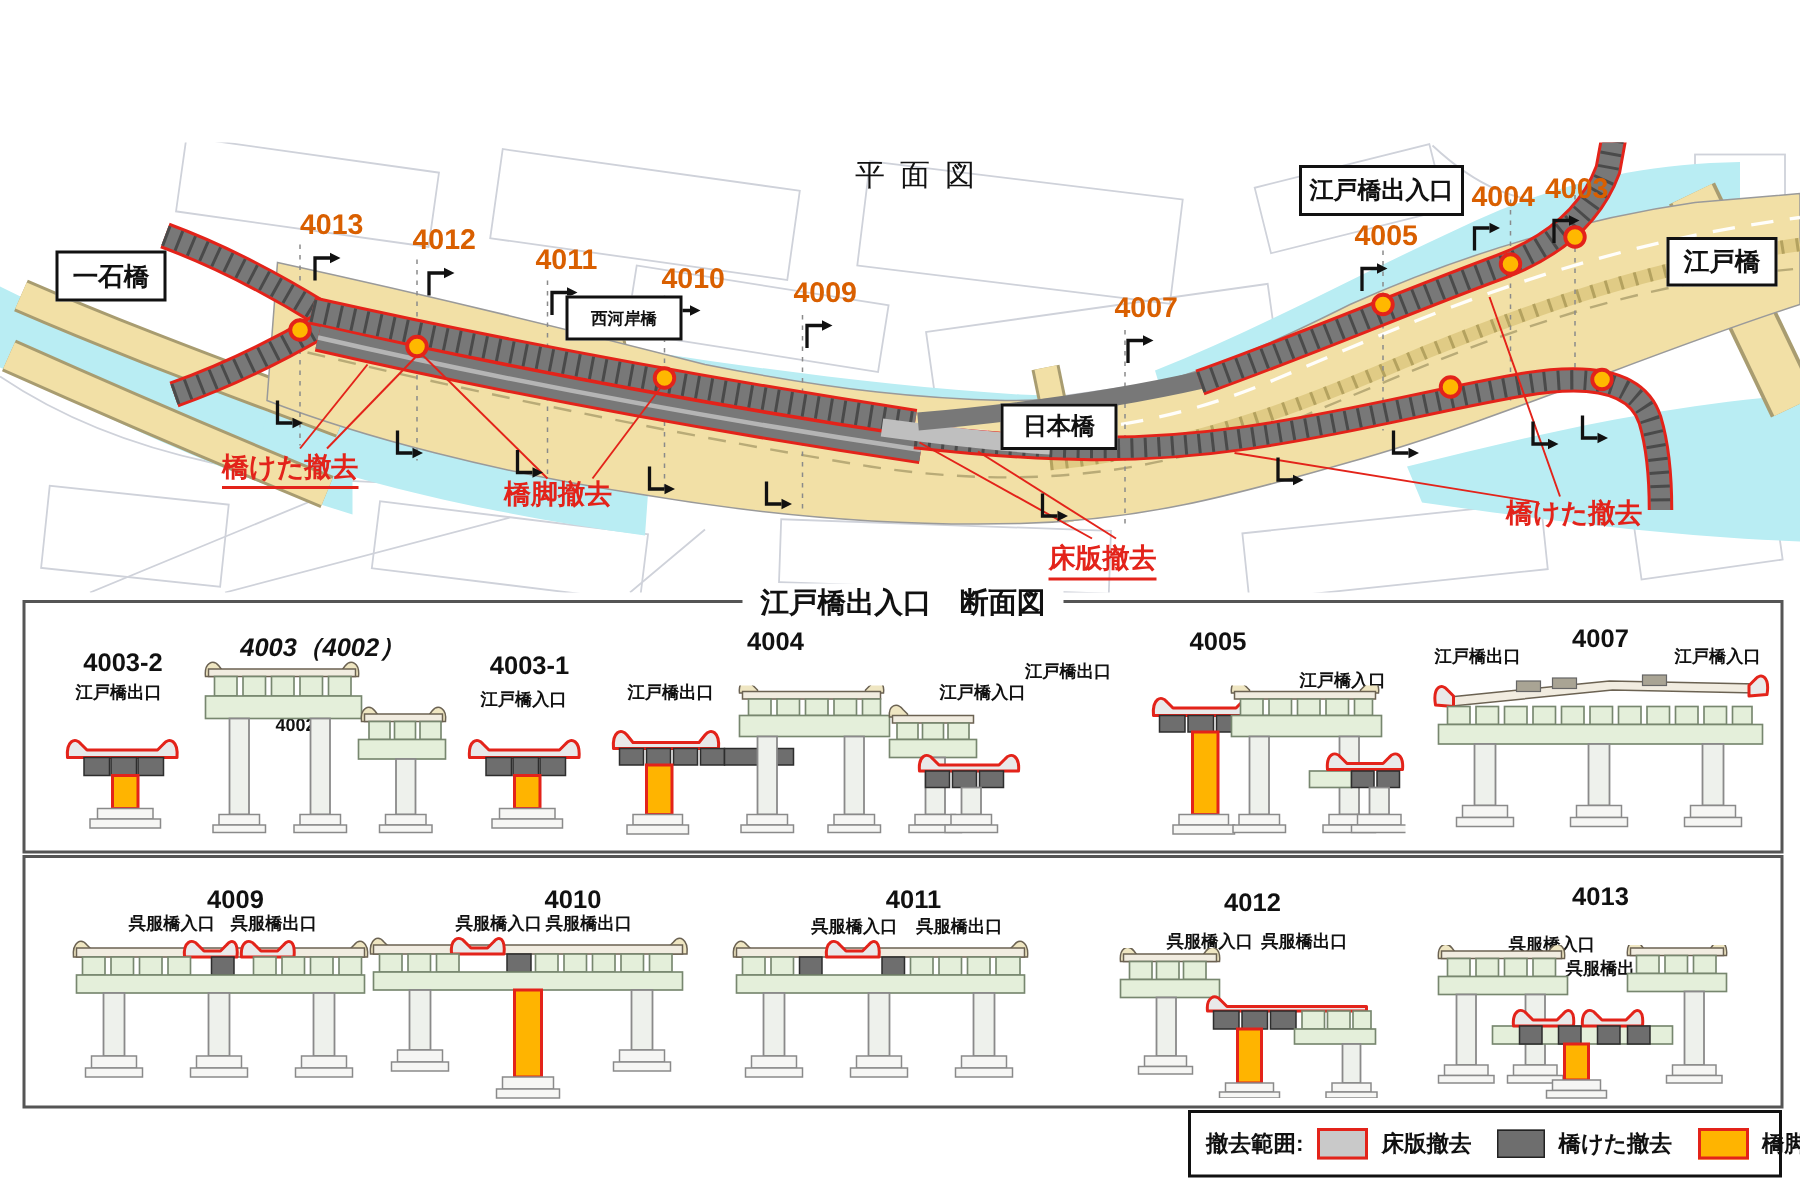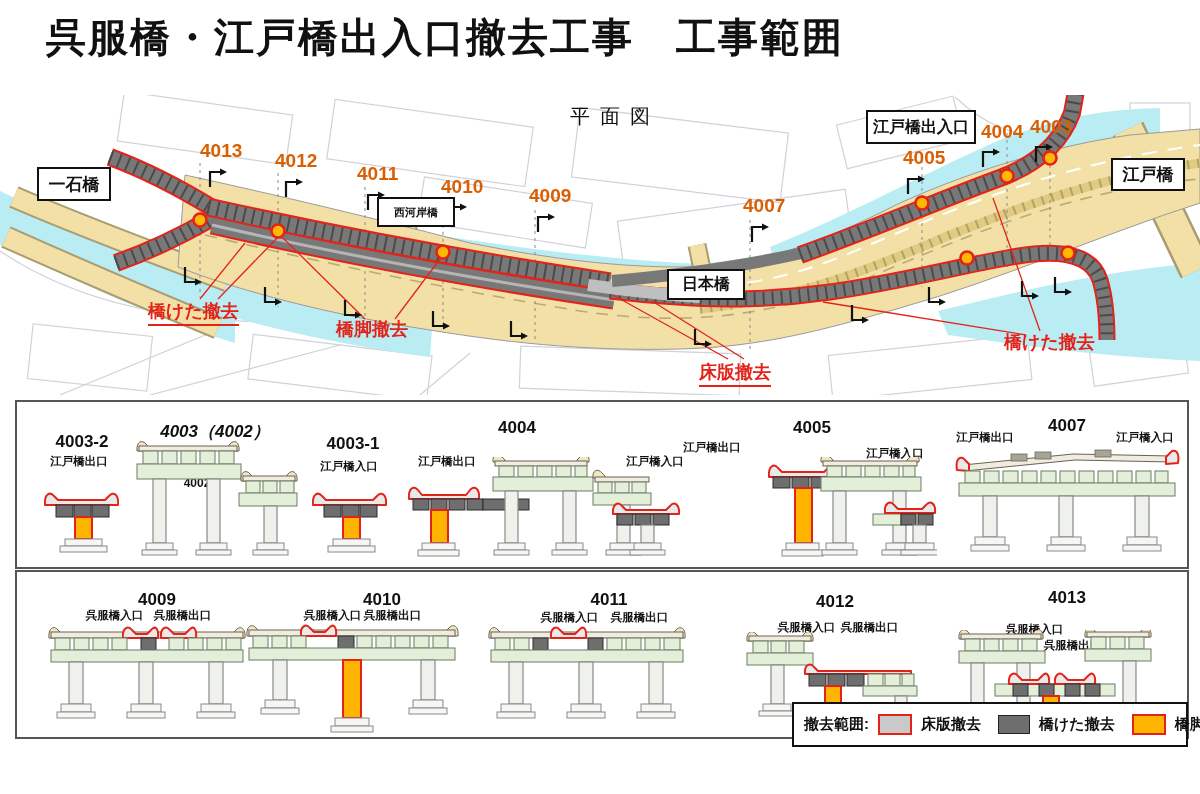--- a/index.html
+++ b/index.html
@@ -28,34 +28,33 @@
   .col{fill:#eef1ec;stroke:#8a8a8a;stroke-width:1.2;}
   .cap{fill:#e4efda;stroke:#77876f;stroke-width:1.1;}
   .ftg{fill:#f6f6f4;stroke:#8a8a8a;stroke-width:1;}
   .dk{fill:#6e6e6e;stroke:#2d2d2d;stroke-width:1;}
   .org{fill:#ffb400;stroke:#e3231a;stroke-width:2;}
   .redk{fill:#e9e9e9;stroke:#e3231a;stroke-width:2;stroke-linejoin:round;}
   .crb{fill:#f1ece0;stroke:#6b6252;stroke-width:1;}
   .wing{fill:#efe6c2;stroke:#6b6252;stroke-width:1;}
   .hblk{fill:#a9a494;stroke:#666;stroke-width:0.8;}
   
-  #legend{position:absolute;left:792px;top:702px;width:396px;height:45px;border:2.5px solid #111;
+  #legend{position:absolute;left:792px;top:740px;width:396px;height:45px;border:2.5px solid #111;
           display:flex;align-items:center;gap:9px;padding:0 10px;box-sizing:border-box;background:#fff;}
   #legend .ltext{font-size:15px;font-weight:bold;white-space:nowrap;}
   .swatch{width:30px;height:17px;flex:none;}
   .sw-deck{background:#c9c9c9;border:2.5px solid #e3231a;}
   .sw-girder{background:#6e6e6e;border:1.5px solid #222;}
   .sw-pier{background:#ffb400;border:2.5px solid #e3231a;}
 </style>
 </head>
 <body>
 
 <div id="page">
 
-  <div id="main-title">呉服橋・江戸橋出入口撤去工事　工事範囲</div>
 
   <div id="plan">
     <svg width="1200" height="300" viewBox="0 0 1200 300">
       <defs>
         <g id="cmT">
             <path d="M0,20 V5 H10" fill="none" stroke="#111" stroke-width="2.2"></path>
             <path d="M10,1.5 L17,5 L10,8.5 Z" fill="#111"></path>
           </g>
         <g id="cmB">
             <path d="M0,0 V15 H10" fill="none" stroke="#111" stroke-width="2.2"></path>
@@ -215,20 +214,21 @@
     <div class="numlbl" style="left:981px;top:26px;">4004</div>
     <div class="numlbl" style="left:1030px;top:21px;">4003</div>
 
     <div class="rednote ul" style="left:148px;top:204px;">橋けた撤去</div>
     <div class="rednote" style="left:336px;top:222px;">橋脚撤去</div>
     <div class="rednote ul" style="left:699px;top:265px;">床版撤去</div>
     <div class="rednote" style="left:1004px;top:235px;">橋けた撤去</div>
   </div>
 
   <div class="secbox" style="top:400px;">
+    <div class="sectitle">江戸橋出入口　断面図</div>
 
     <div class="idlbl" style="left:20px;top:30px;width:90px;">4003-2</div>
     <div class="iolbl" style="left:12px;top:52px;width:100px;">江戸橋出口</div>
     <svg style="left:22px;top:88px;" width="90" height="64" viewBox="0 0 90 64">
       <path class="redk" d="M6,15 C5,4 11,1 15,6 L19,10 L66,10 L70,6 C74,1 80,4 79,15 Z"></path>
       <rect class="dk" x="17" y="15" width="17" height="12"></rect>
         <rect class="dk" x="35" y="15" width="17" height="12"></rect>
         <rect class="dk" x="53" y="15" width="17" height="12"></rect>
       <rect class="org" x="36" y="27" width="17" height="22"></rect>
       <rect class="ftg" x="26" y="49" width="37" height="7"></rect>

